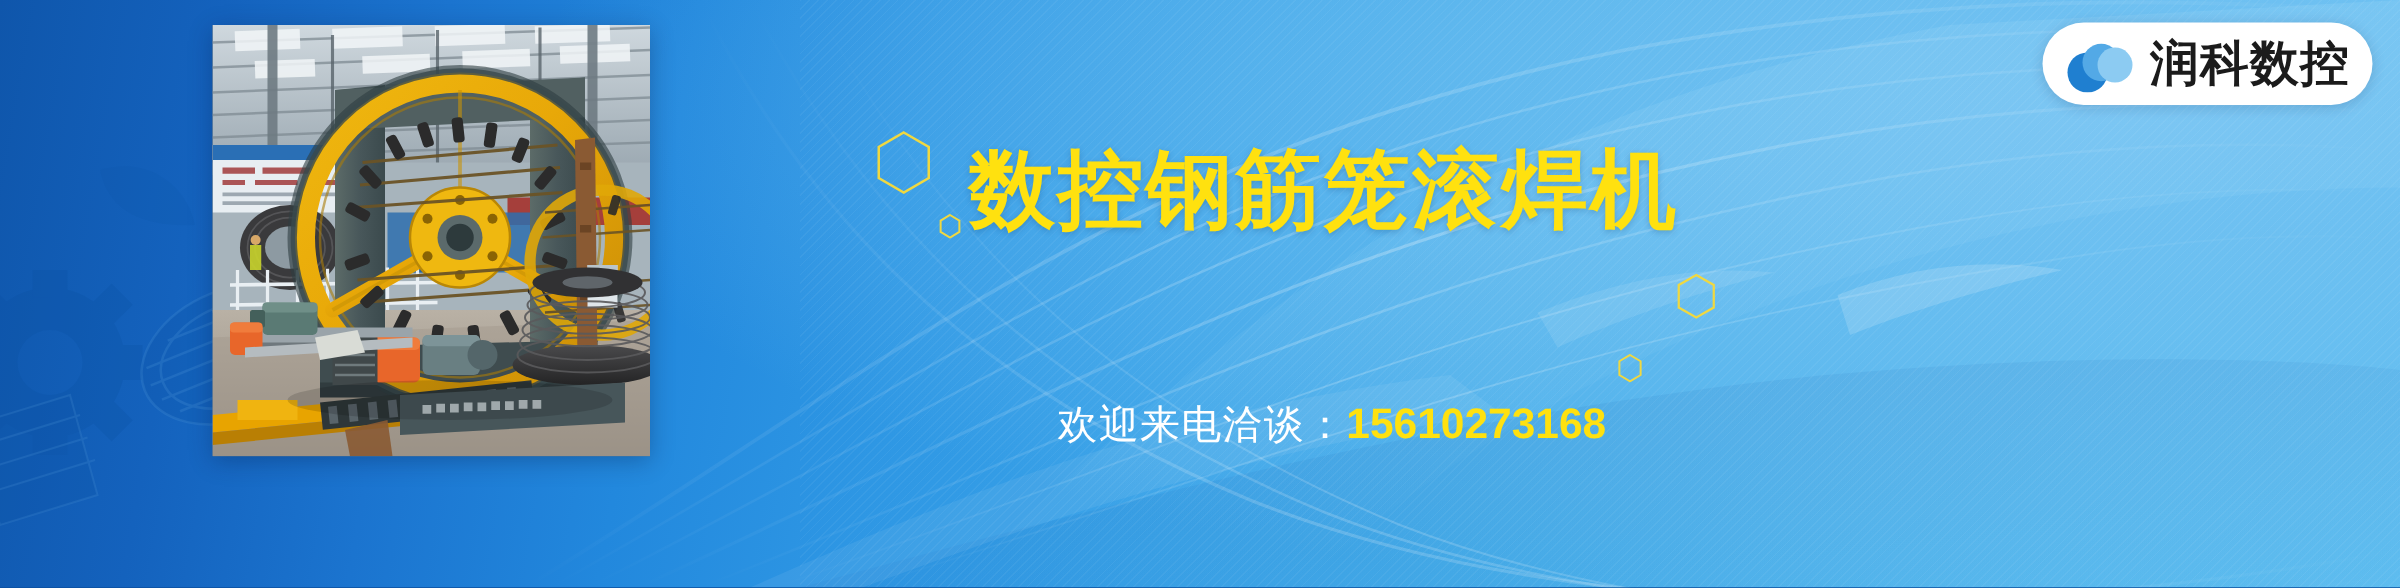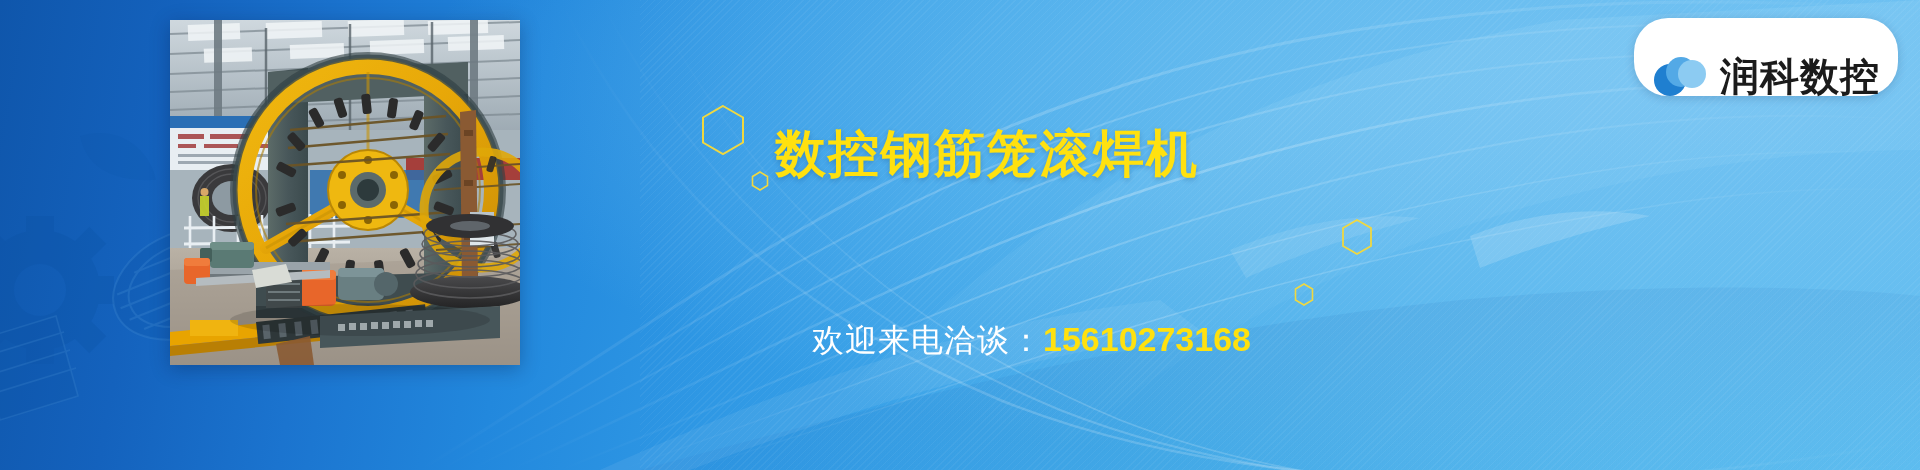--- a/index.html
+++ b/index.html
@@ -50,45 +50,45 @@
   
   .photo{
     position:absolute;left:170px;top:20px;width:350px;height:345px;
     overflow:hidden;background:#6a7a86;
     box-shadow:0 4px 18px rgba(0,20,60,.30);
   }
   .photo svg{display:block;width:350px;height:345px;}
 
   
   .headline{
-    position:absolute;left:775px;top:128px;
-    font-size:51px;line-height:1;
+    position:absolute;left:775px;top:117px;
+    font-size:69px;line-height:1;
     font-weight:700;
     color:#ffe10f;
     letter-spacing:2px;
     white-space:nowrap;
     text-shadow:0 2px 5px rgba(0,40,90,.22);
   }
 
   
   .subline{
     position:absolute;left:812px;top:322px;
     white-space:nowrap;
     font-size:32px;line-height:1;
     letter-spacing:1px;
   }
-  .subline .lead{color:#ffffff;font-weight:400;}
+  .subline .lead{color:#ffffff;font-weight:400;margin-left:34px;}
   .subline .tel{color:#ffe10f;font-weight:700;font-size:34px;letter-spacing:0px;margin-left:0;}
 
   
   .logo{
     position:absolute;right:22px;top:18px;
     height:66px;
-    display:flex;align-items:flex-end;
-    padding:12px 18px 0 14px;
+    display:flex;align-items:center;
+    padding:0 18px 0 14px;
     background:#ffffff;
     border-radius:34px;
     box-shadow:0 2px 10px rgba(0,30,70,.18);
   }
   .logo-mark{width:60px;height:46px;margin-right:12px;flex:0 0 auto;}
   .logo-mark svg{display:block;}
   .logo-text{
     font-size:39px;font-weight:700;color:#1b1b1b;
     letter-spacing:1px;line-height:1;
     font-family:"DejaVu Sans","Liberation Sans",sans-serif;

